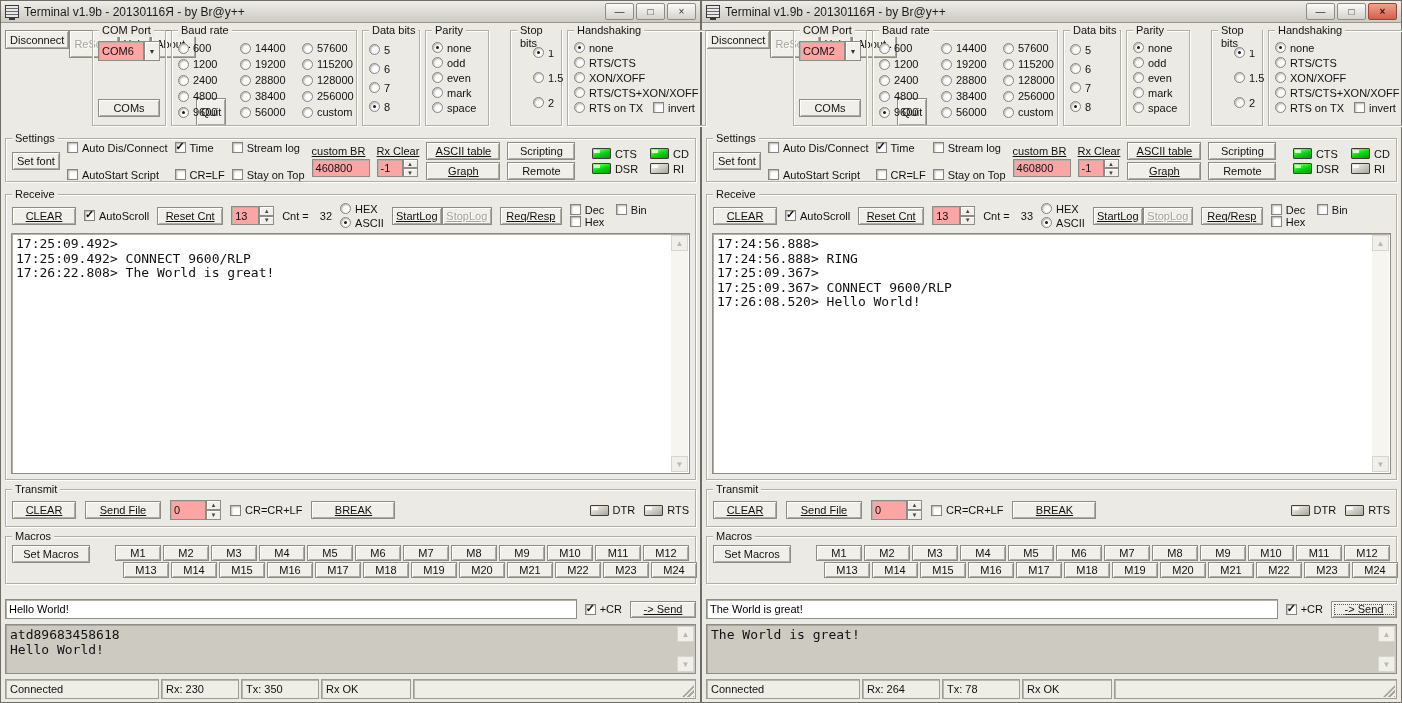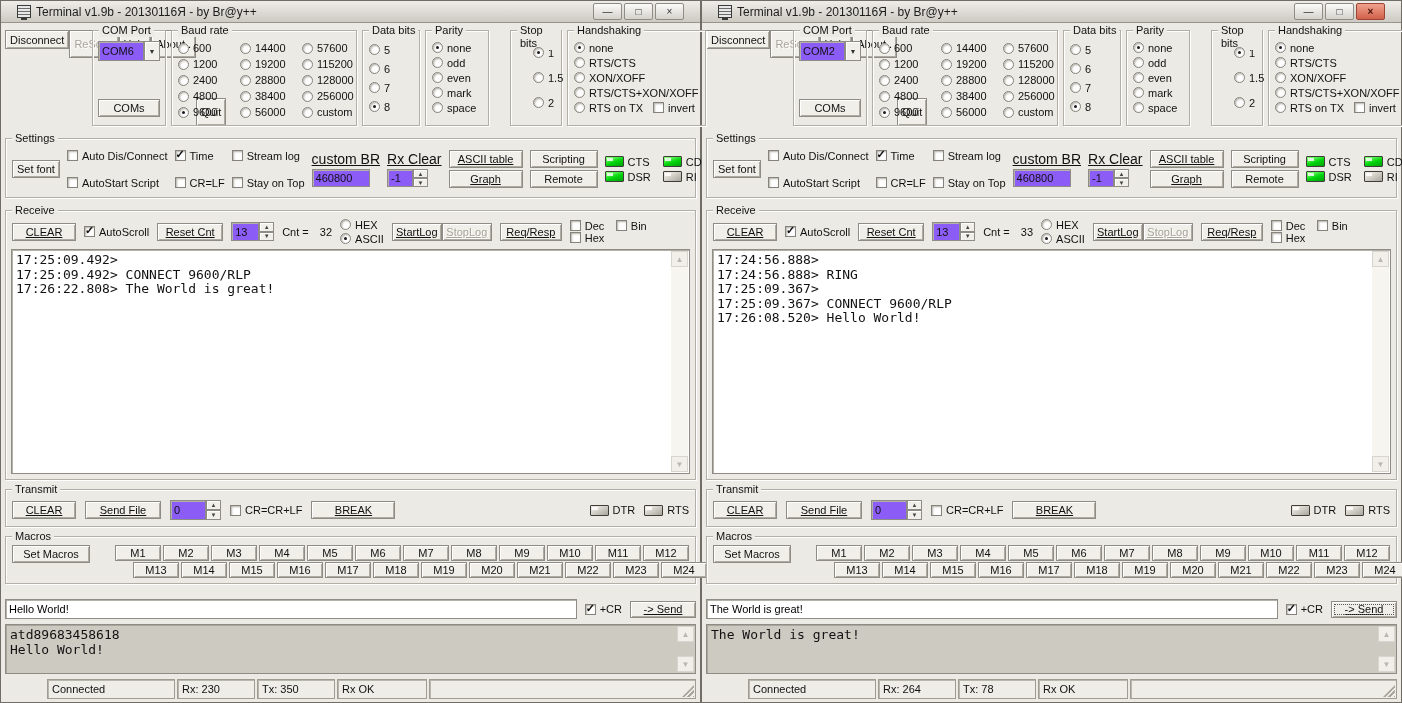--- a/index.html
+++ b/index.html
@@ -2,35 +2,35 @@
 <html><head>
 <meta charset="utf-8">
 <style>
   * { box-sizing: border-box; margin: 0; padding: 0; }
   html,body { width: 1402px; height: 703px; overflow: hidden; }
   body { display: flex; background: #4a4a4a; font-family: "Liberation Sans", sans-serif; color: #111; }
 
   .win { width: 701px; height: 703px; border: 1px solid #6F6D66; background: #ECEAE4; display: flex; flex-direction: column; }
 
   
-  .tbar { height: 22px; flex: none; background: linear-gradient(#EFEDE9,#CDCAC3); border-bottom: 1px solid #97948C; display: flex; align-items: center; padding: 0 16px; gap: 5px; }
+  .tbar { height: 22px; flex: none; background: linear-gradient(#EFEDE9,#CDCAC3); border-bottom: 1px solid #97948C; display: flex; align-items: center; padding: 0 4px; gap: 5px; }
   .ticon { width: 14px; height: 13px; flex: none; border: 1px solid #3A3A3A; background: repeating-linear-gradient(#E8E8E8 0 2px, #6B6B6B 2px 3px); position: relative; }
   .ticon::after { content:""; position:absolute; left:3px; bottom:-3px; width:6px; height:2px; background:#3A3A3A; }
   .ttitle { font-size: 12px; color: #1D1D1D; white-space: nowrap; }
   .tbtns { margin-left: auto; display: flex; gap: 2px; align-self: flex-start; margin-top: 2px; }
   .tb { width: 29px; height: 17px; display: flex; align-items: center; justify-content: center; background: linear-gradient(#FBFBFA,#D4D2CC); border: 1px solid #8F8C85; border-radius: 2px; font-size: 10px; color: #333; }
   .win.active .tb.close { background: linear-gradient(#F0A28E,#D0604A); border-color: #9C4434; color: #44100A; font-weight: bold; }
 
   .content { flex: 1; display: flex; flex-direction: column; padding: 0 4px 3px; min-height: 0; }
 
   
   .btn { display: inline-flex; align-items: center; justify-content: center; background: #F1EFE9; border: 1px solid #8F8C85; box-shadow: inset 1px 1px 0 #FFF, inset -1px -1px 0 #AEABA3; font-size: 11px; color: #111; padding: 0 4px; white-space: nowrap; }
   .btn.u { text-decoration: underline; }
   .btn.disabled { color: #A6A39B; text-shadow: 1px 1px 0 #fff; }
-  .field { background: #8b5cf6; border: 1px solid #8F8C85; box-shadow: inset 1px 1px 0 #B4B1A9; font-size: 11px; padding: 4px 3px; display: flex; align-items: center; white-space: nowrap; }
+  .field { background: #fca5a5; border: 1px solid #8F8C85; box-shadow: inset 1px 1px 0 #B4B1A9; font-size: 11px; padding: 4px 3px; display: flex; align-items: center; white-space: nowrap; }
   .group { position: relative; border: 1px solid #B2AFA6; box-shadow: inset 1px 1px 0 #FFFFFF, 1px 1px 0 #FFFFFF; }
   .glabel { position: absolute; top: -7px; left: 6px; background: #ECEAE4; padding: 0 3px; font-size: 11px; line-height: 13px; }
   .ctl { display: inline-flex; align-items: center; gap: 4px; font-size: 11px; white-space: nowrap; }
   .rd { position: relative; width: 11px; height: 11px; border-radius: 50%; background: #fff; border: 1px solid #86837C; box-shadow: inset 1px 1px 2px #B4B1A9; flex: none; }
   .rd.on::after { content: ""; position: absolute; left: 3px; top: 3px; width: 3px; height: 3px; background: #1a1a1a; border-radius: 50%; }
   .cb { position: relative; width: 11px; height: 11px; background: #fff; border: 1px solid #86837C; box-shadow: inset 1px 1px 2px #B4B1A9; flex: none; }
   .cb.on::after { content: "✓"; position: absolute; left: 0px; top: -3px; font-size: 11px; font-weight: bold; color: #111; }
   .spin { display: inline-flex; height: 19px; }
   .spin .field { width: 30px; }
   .arrows { width: 15px; display: flex; flex-direction: column; }
@@ -51,25 +51,25 @@
   .select .drop { width: 16px; font-size: 7px; color: #333; display: flex; align-items: center; justify-content: center; background: #F1EFE9; border: 1px solid #8F8C85; box-shadow: inset 1px 1px 0 #FFF; }
   .comgrp .btn { height: 18px; }
   .baudgrp { width: 186px; flex: none; padding: 9px 6px 0; display: grid; grid-auto-flow: column; grid-template-rows: repeat(5,16px); grid-template-columns: 62px 62px 54px; }
   .bitsgrp { width: 58px; flex: none; padding: 9px 6px 0; display: grid; grid-template-rows: repeat(4,19px); }
   .pargrp { width: 64px; flex: none; padding: 9px 6px 0; display: grid; grid-template-rows: repeat(5,15px); }
   .stopgrp { width: 52px; flex: none; padding: 9px 22px 0; display: grid; grid-template-rows: repeat(3,25px); margin-left: 16px; }
   .hsgrp { flex: 1; padding: 9px 6px 0; display: grid; grid-template-rows: repeat(5,15px); }
   .hsrow { display: flex; gap: 10px; }
 
   
-  .setgrp { margin-top: 12px; height: 60px; flex: none; display: flex; align-items: center; gap: 7px; padding: 2px 6px 0; }
+  .setgrp { margin-top: 12px; height: 44px; flex: none; display: flex; align-items: center; gap: 7px; padding: 2px 6px 0; }
   .setgrp .btn { height: 18px; }
   .cbcol { display: flex; flex-direction: column; gap: 15px; }
   .stack { display: flex; flex-direction: column; gap: 2px; }
-  .ulabel { font-size: 14px; text-decoration: underline; white-space: nowrap; }
+  .ulabel { font-size: 11px; text-decoration: underline; white-space: nowrap; }
   .ledgrid { display: grid; grid-template-columns: auto auto; gap: 3px 12px; margin-left: auto; }
 
   
   .rxgrp { margin-top: 12px; flex: 1; display: flex; flex-direction: column; min-height: 0; }
   .rxhdr { display: flex; align-items: center; gap: 8px; padding: 7px 6px 2px; flex: none; }
   .rxhdr .btn { height: 18px; }
   .pair { display: flex; }
   .minor { display: flex; flex-direction: column; gap: 1px; }
   .minor .ctl { height: 13px; }
   .cbgrid { display: grid; grid-template-columns: 44px 40px; gap: 0 2px; }
@@ -82,38 +82,38 @@
   
   .txgrp { margin-top: 9px; height: 38px; flex: none; display: flex; align-items: center; gap: 9px; padding: 4px 6px 0; }
   .txgrp .btn { height: 18px; }
   .txgrp .spacer { flex: 1; }
 
   
   .mgrp { margin-top: 9px; height: 48px; flex: none; display: flex; gap: 9px; padding: 8px 6px 0; }
   .mgrp .setm { height: 18px; width: 78px; flex: none; align-self: flex-start; }
   .mrows { display: flex; flex-direction: column; gap: 1px; margin-left: 16px; }
   .mrow { display: flex; gap: 2px; }
-  .mrow2 { margin-left: 18px; }
+  .mrow2 { margin-left: 8px; }
   .mbtn { width: 46px; height: 16px; }
 
   
   .sendrow { margin-top: 15px; height: 20px; flex: none; display: flex; align-items: center; gap: 8px; }
   .sendinput { flex: 1; height: 20px; background: #fff; border: 1px solid #8F8C85; box-shadow: inset 1px 1px 0 #B4B1A9; font-family: "Liberation Sans", sans-serif; font-size: 11px; padding: 0 3px; outline: none; }
   .sendbtn { height: 17px; width: 66px; position: relative; }
   .win.active .sendbtn { outline: 1px dotted #555; outline-offset: -4px; }
 
   
   .txwrap { margin-top: 5px; height: 50px; flex: none; position: relative; background: #CDCAC2; border: 1px solid #8F8C85; box-shadow: inset 1px 1px 0 #A9A69E; overflow: hidden; }
   .txtext { position: absolute; left: 4px; top: 2px; right: 22px; bottom: 2px; overflow: hidden; line-height: 15px; }
   .txwrap .vscroll { background: transparent; }
 
   
   .status { margin-top: 5px; height: 20px; flex: none; display: flex; gap: 2px; }
   .scell { border: 1px solid #9F9C94; box-shadow: inset 1px 1px 0 #B9B6AE; background: #EFEDE8; display: flex; align-items: center; padding: 0 4px; font-size: 11px; white-space: nowrap; overflow: hidden; }
-  .sc1 { width: 128px; flex: none; margin-left: 42px; } .sc2 { width: 78px; flex: none; } .sc3 { width: 78px; flex: none; } .sc4 { width: 90px; flex: none; }
+  .sc1 { width: 154px; flex: none; } .sc2 { width: 78px; flex: none; } .sc3 { width: 78px; flex: none; } .sc4 { width: 90px; flex: none; }
   .sc5 { flex: 1; position: relative; }
   .grip { position: absolute; right: 1px; bottom: 1px; width: 12px; height: 12px; clip-path: polygon(100% 0, 100% 100%, 0 100%); background: repeating-linear-gradient(135deg, #A9A69E 0 2px, transparent 2px 4px); }
 </style>
 </head>
 <body>
 
 <div class="win">
   <div class="tbar">
     <div class="ticon"></div>
     <div class="ttitle">Terminal v1.9b - 20130116Я - by Br@y++</div>

